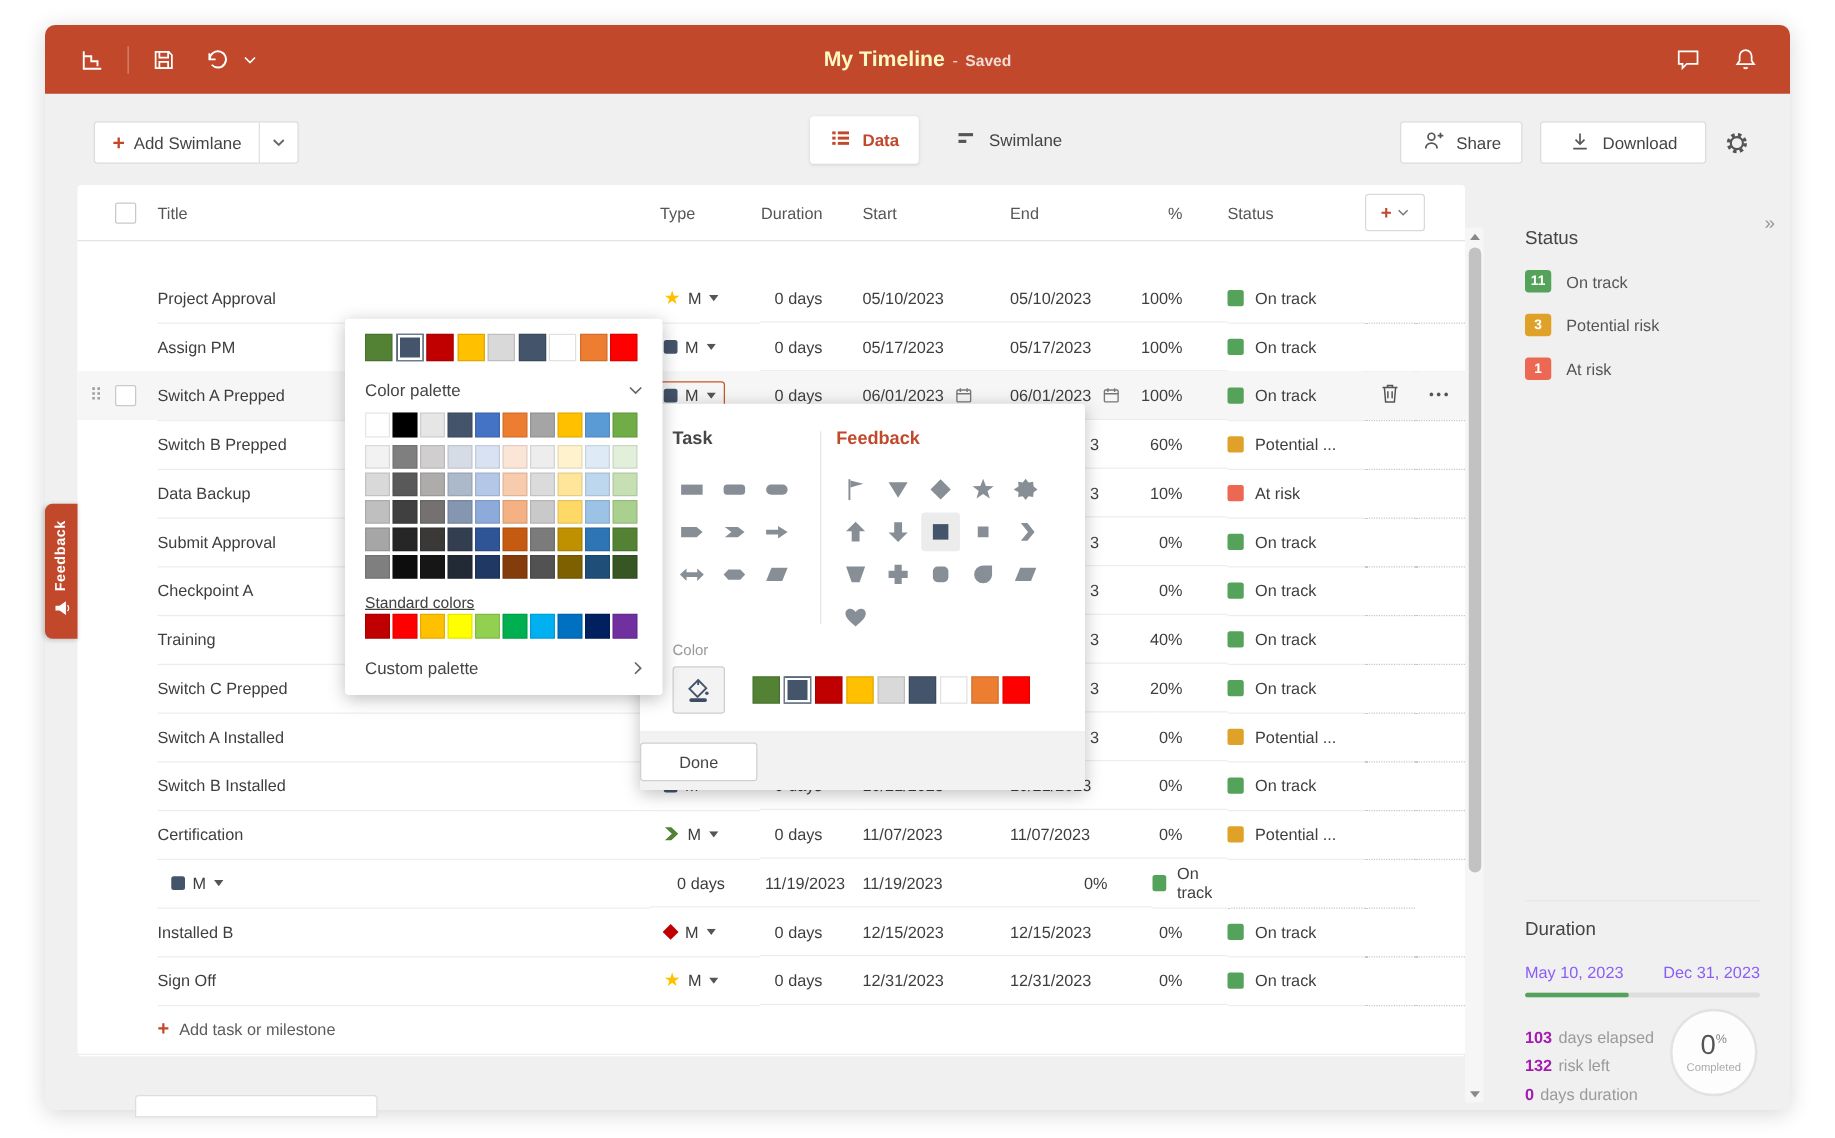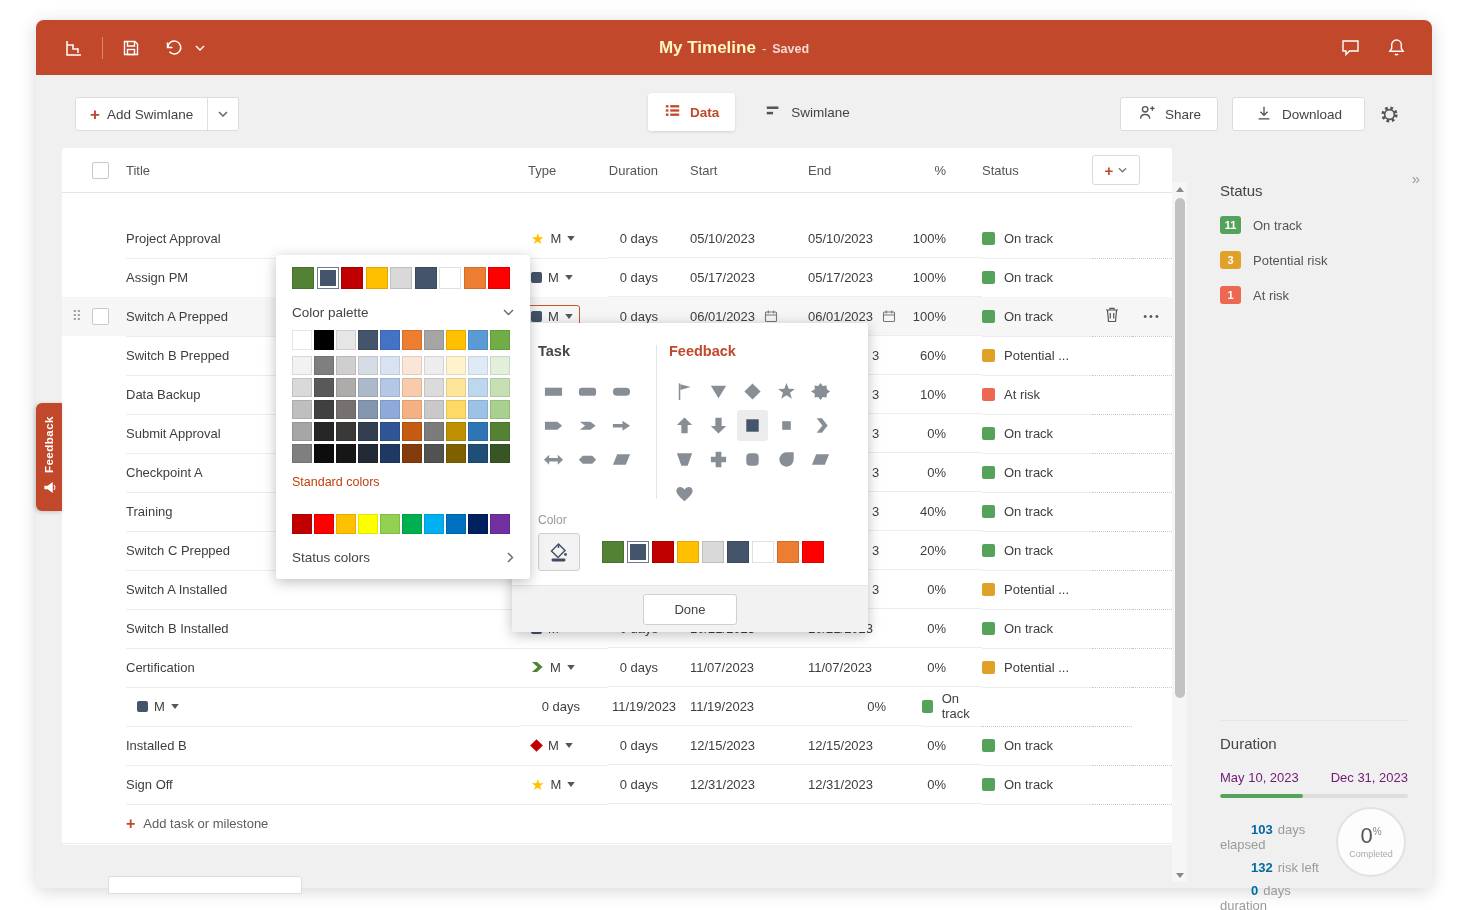--- a/index.html
+++ b/index.html
@@ -67,63 +67,63 @@
   .tri-d{width:0;height:0;border-left:4px solid transparent;border-right:4px solid transparent;border-top:5px solid #888;}
   
   .sidebar{position:absolute;left:1152px;top:128px;width:244px;height:740px;}
   .sb-title{font-size:15px;color:#444;}
   .collapse{position:absolute;right:12px;top:22px;color:#999;font-size:15px;cursor:pointer;}
   .status-sec{position:absolute;left:32px;top:34px;right:24px;}
   .st-item{display:flex;align-items:center;margin-top:17px;}
   .st-badge{min-width:21px;height:18px;border-radius:3px;color:#fff;font-size:11px;font-weight:bold;display:flex;align-items:center;justify-content:center;margin-right:12px;}
   .st-name{font-size:13px;color:#555;}
   .dur-sec{position:absolute;left:32px;right:24px;top:572px;border-top:1px solid #e6e6e6;padding-top:14px;}
-  .dur-dates{display:flex;justify-content:space-between;font-size:13px;color:#701a75;margin-top:18px;}
+  .dur-dates{display:flex;justify-content:space-between;font-size:13px;color:#8b5cf6;margin-top:18px;}
   .dur-bar{margin-top:9px;height:4px;background:#dedede;border-radius:2px;overflow:hidden;}
   .dur-fill{height:100%;background:#55A35A;border-radius:2px;}
   .dur-stats{margin-top:24px;font-size:13px;color:#9a9a9a;width:120px;}
   .dur-stats .line{margin-bottom:8px;}
-  .dur-stats b{color:#0369a1;font-weight:bold;margin-right:5px;margin-left:31px;}
+  .dur-stats b{color:#a21caf;font-weight:bold;margin-right:5px;}
   .comp-circle{position:absolute;right:2px;top:86px;width:66px;height:66px;border:2px solid #e2e2e2;border-radius:50%;background:#fdfdfd;display:flex;flex-direction:column;align-items:center;justify-content:center;}
   .comp-val{font-size:22px;color:#555;line-height:1;}
   .comp-val sup{font-size:10px;color:#888;}
   .comp-lb{font-size:9px;color:#aaa;margin-top:2px;}
   
   .feedback{position:absolute;left:36px;top:403px;width:26px;height:108px;background:#C1482B;border-radius:6px 0 0 6px;display:flex;flex-direction:column;align-items:center;justify-content:center;gap:7px;cursor:pointer;box-shadow:-1px 1px 4px rgba(0,0,0,.2);}
   .fb-text{writing-mode:vertical-rl;transform:rotate(180deg);color:#fff;font-size:11.5px;font-weight:bold;letter-spacing:.5px;}
   
   .popup{position:absolute;background:#fff;border-radius:3px;box-shadow:0 3px 14px rgba(0,0,0,.25);}
   .color-popup{left:276px;top:255px;width:254px;z-index:30;padding:12px 16px 14px;box-sizing:border-box;}
   .swatch-row{display:flex;gap:2.5px;}
   .sw{width:22px;height:22px;box-sizing:border-box;border:1px solid rgba(0,0,0,.12);cursor:pointer;}
   .sw.sel{box-shadow:inset 0 0 0 2px #fff;border:1.5px solid #6f7c8e;}
   .cp-label-row{display:flex;align-items:center;justify-content:space-between;margin:16px 0 10px;cursor:pointer;}
   .cp-label{font-size:13.5px;color:#444;}
   .theme-grid{display:grid;grid-template-columns:repeat(10,19.5px);gap:2.5px;}
   .tsw{width:19.5px;height:19.5px;box-sizing:border-box;border:1px solid rgba(0,0,0,.1);cursor:pointer;}
-  .cp-sub{font-size:12.5px;color:#c2410c;margin:12px 0 25px;}
+  .cp-sub{font-size:12.5px;color:#404040;margin:12px 0 2px;text-decoration:underline;}
   .cp-custom{display:flex;align-items:center;justify-content:space-between;margin-top:16px;cursor:pointer;}
   .shape-popup{left:512px;top:323px;width:356px;z-index:20;}
   .sp-body{display:flex;padding:20px 22px 2px 26px;}
   .sp-col-task{width:114px;}
   .sp-vdiv{width:1px;background:#e5e5e5;margin:2px 12px 10px 4px;}
   .sp-h{font-size:14.5px;font-weight:bold;color:#474747;cursor:pointer;}
   .sp-h.active{color:#C1482B;}
   .shape-grid{display:grid;grid-template-columns:repeat(3,31px);gap:3px 3px;margin-top:17px;}
   .shape-grid.m5{grid-template-columns:repeat(5,31px);}
   .shape-cell{width:31px;height:31px;display:flex;align-items:center;justify-content:center;border-radius:3px;cursor:pointer;}
   .shape-cell.sel{background:#ececec;}
   .shape-cell svg{fill:#878E96;}
   .shape-cell.sel svg{fill:#44546A;}
   .sp-color{padding:2px 22px 14px 26px;}
   .sp-color .lb{font-size:12px;color:#9a9a9a;margin-bottom:6px;}
   .sp-color-row{display:flex;align-items:center;gap:22px;}
   .bucket{width:40px;height:36px;background:#f3f3f3;border:1px solid #cfcfcf;border-radius:3px;display:flex;align-items:center;justify-content:center;cursor:pointer;}
   .sp-swatches{display:flex;gap:3px;}
-  .sp-footer{background:#f2f2f2;border-top:1px solid #e6e6e6;height:46px;display:flex;align-items:center;justify-content:center;border-radius:0 0 3px 3px;}
+  .sp-footer{background:#f2f2f2;border-top:1px solid #e6e6e6;height:46px;display:flex;align-items:center;justify-content:flex-start;border-radius:0 0 3px 3px;}
   .done-btn{width:92px;height:29px;background:#fff;border:1px solid #d0d0d0;border-radius:3px;font-size:13px;color:#444;display:flex;align-items:center;justify-content:center;cursor:pointer;}
   .partial-btn{position:absolute;left:108px;top:876px;width:192px;height:16px;background:#fff;border:1px solid #ddd;border-radius:3px 3px 0 0;}
 </style>
 </head>
 <body>
 
 <div class="page">
   <div class="window">
 
     <div class="topbar">
@@ -956,21 +956,21 @@
         <div class="tsw" style="background: rgb(255, 192, 0);"></div>
         <div class="tsw" style="background: rgb(255, 255, 0);"></div>
         <div class="tsw" style="background: rgb(146, 208, 80);"></div>
         <div class="tsw" style="background: rgb(0, 176, 80);"></div>
         <div class="tsw" style="background: rgb(0, 176, 240);"></div>
         <div class="tsw" style="background: rgb(0, 112, 192);"></div>
         <div class="tsw" style="background: rgb(0, 32, 96);"></div>
         <div class="tsw" style="background: rgb(112, 48, 160);"></div>
       </div>
     <div class="cp-custom">
-      <span class="cp-label">Status colors</span>
+      <span class="cp-label">Custom palette</span>
       <svg width="7" height="11" viewBox="0 0 7 11" fill="none" stroke="#666" stroke-width="1.4">
           <path d="M1 1 L5.5 5.5 L1 10"></path>
         </svg>
     </div>
   </div>
 
   <div class="partial-btn"></div>
 </div>
 
 </body></html>

